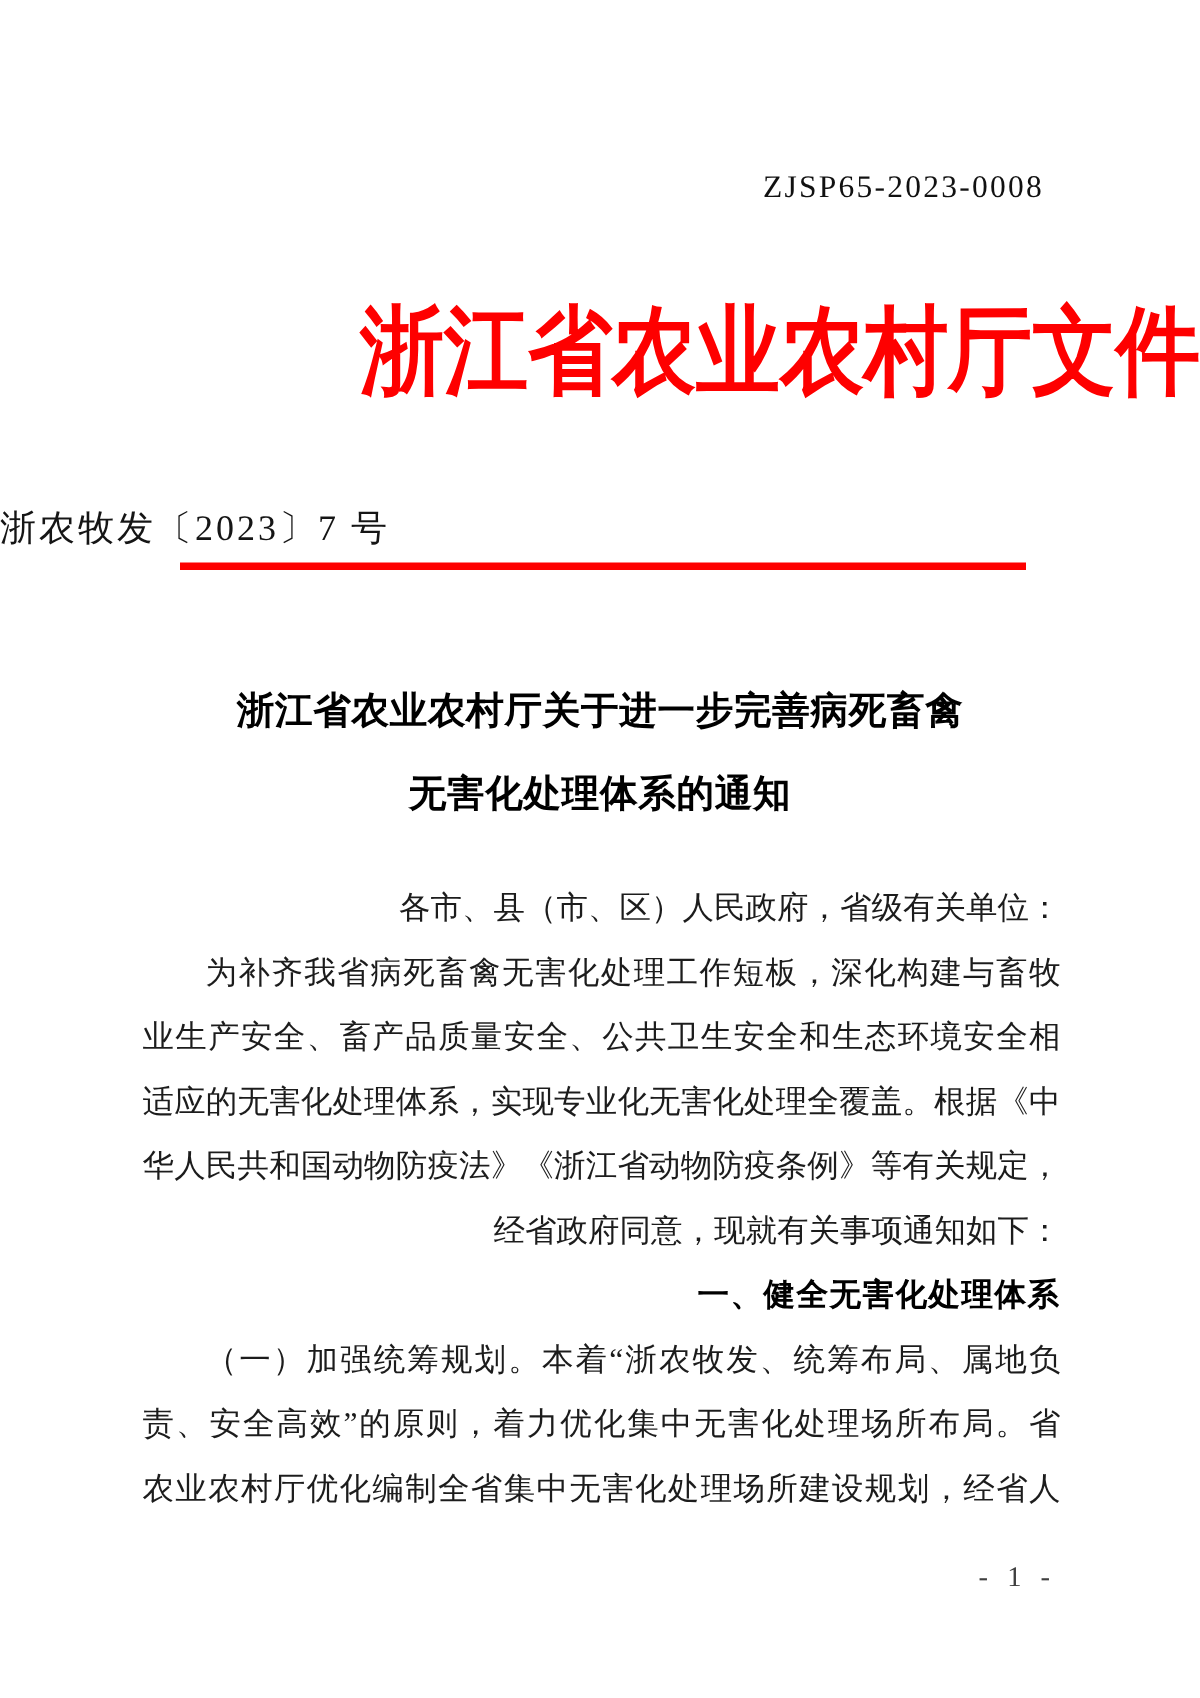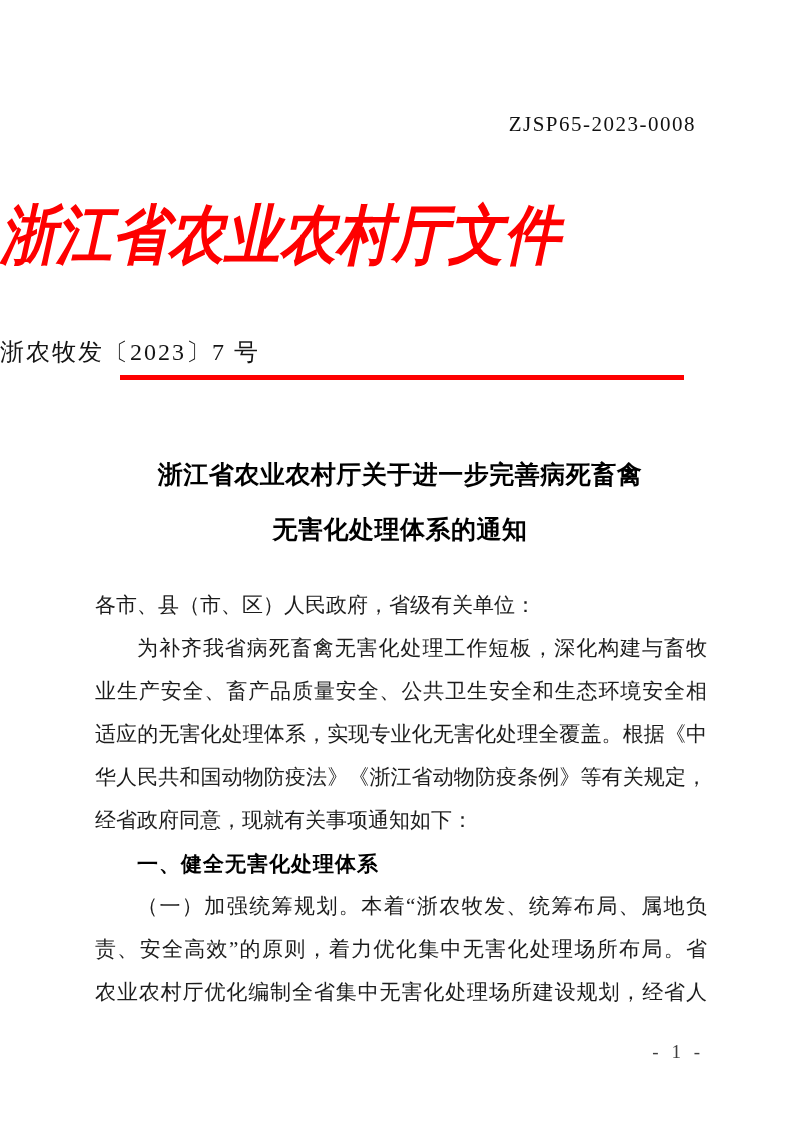--- a/index.html
+++ b/index.html
@@ -33,22 +33,21 @@
   }
   
   .banner{
     position:absolute;
     top:196px;
     left:0;
     width:100%;
     height:78px;
     display:flex;
     align-items:center;
-    justify-content:flex-start;
-    font-style:italic;
+    justify-content:flex-end;
   }
   .banner .banner-text{
     display:inline-block;
     font-size:56px;
     font-weight:bold;
     line-height:1;
     color:var(--red);
     transform:scaleY(1.15);
     transform-origin:center;
     white-space:nowrap;
@@ -94,20 +93,21 @@
     top:584px;
     left:95px;
     width:612px;
     font-size:21px;
     line-height:43px;
     color:var(--text);
   }
   .line{
     height:43px;
     white-space:nowrap;
+    text-align:right;
   }
   .line.fill{
     white-space:normal;
     text-align:justify;
     text-align-last:justify;
   }
   .line.indent{
     padding-left:42px;
   }
   .line.heading{

